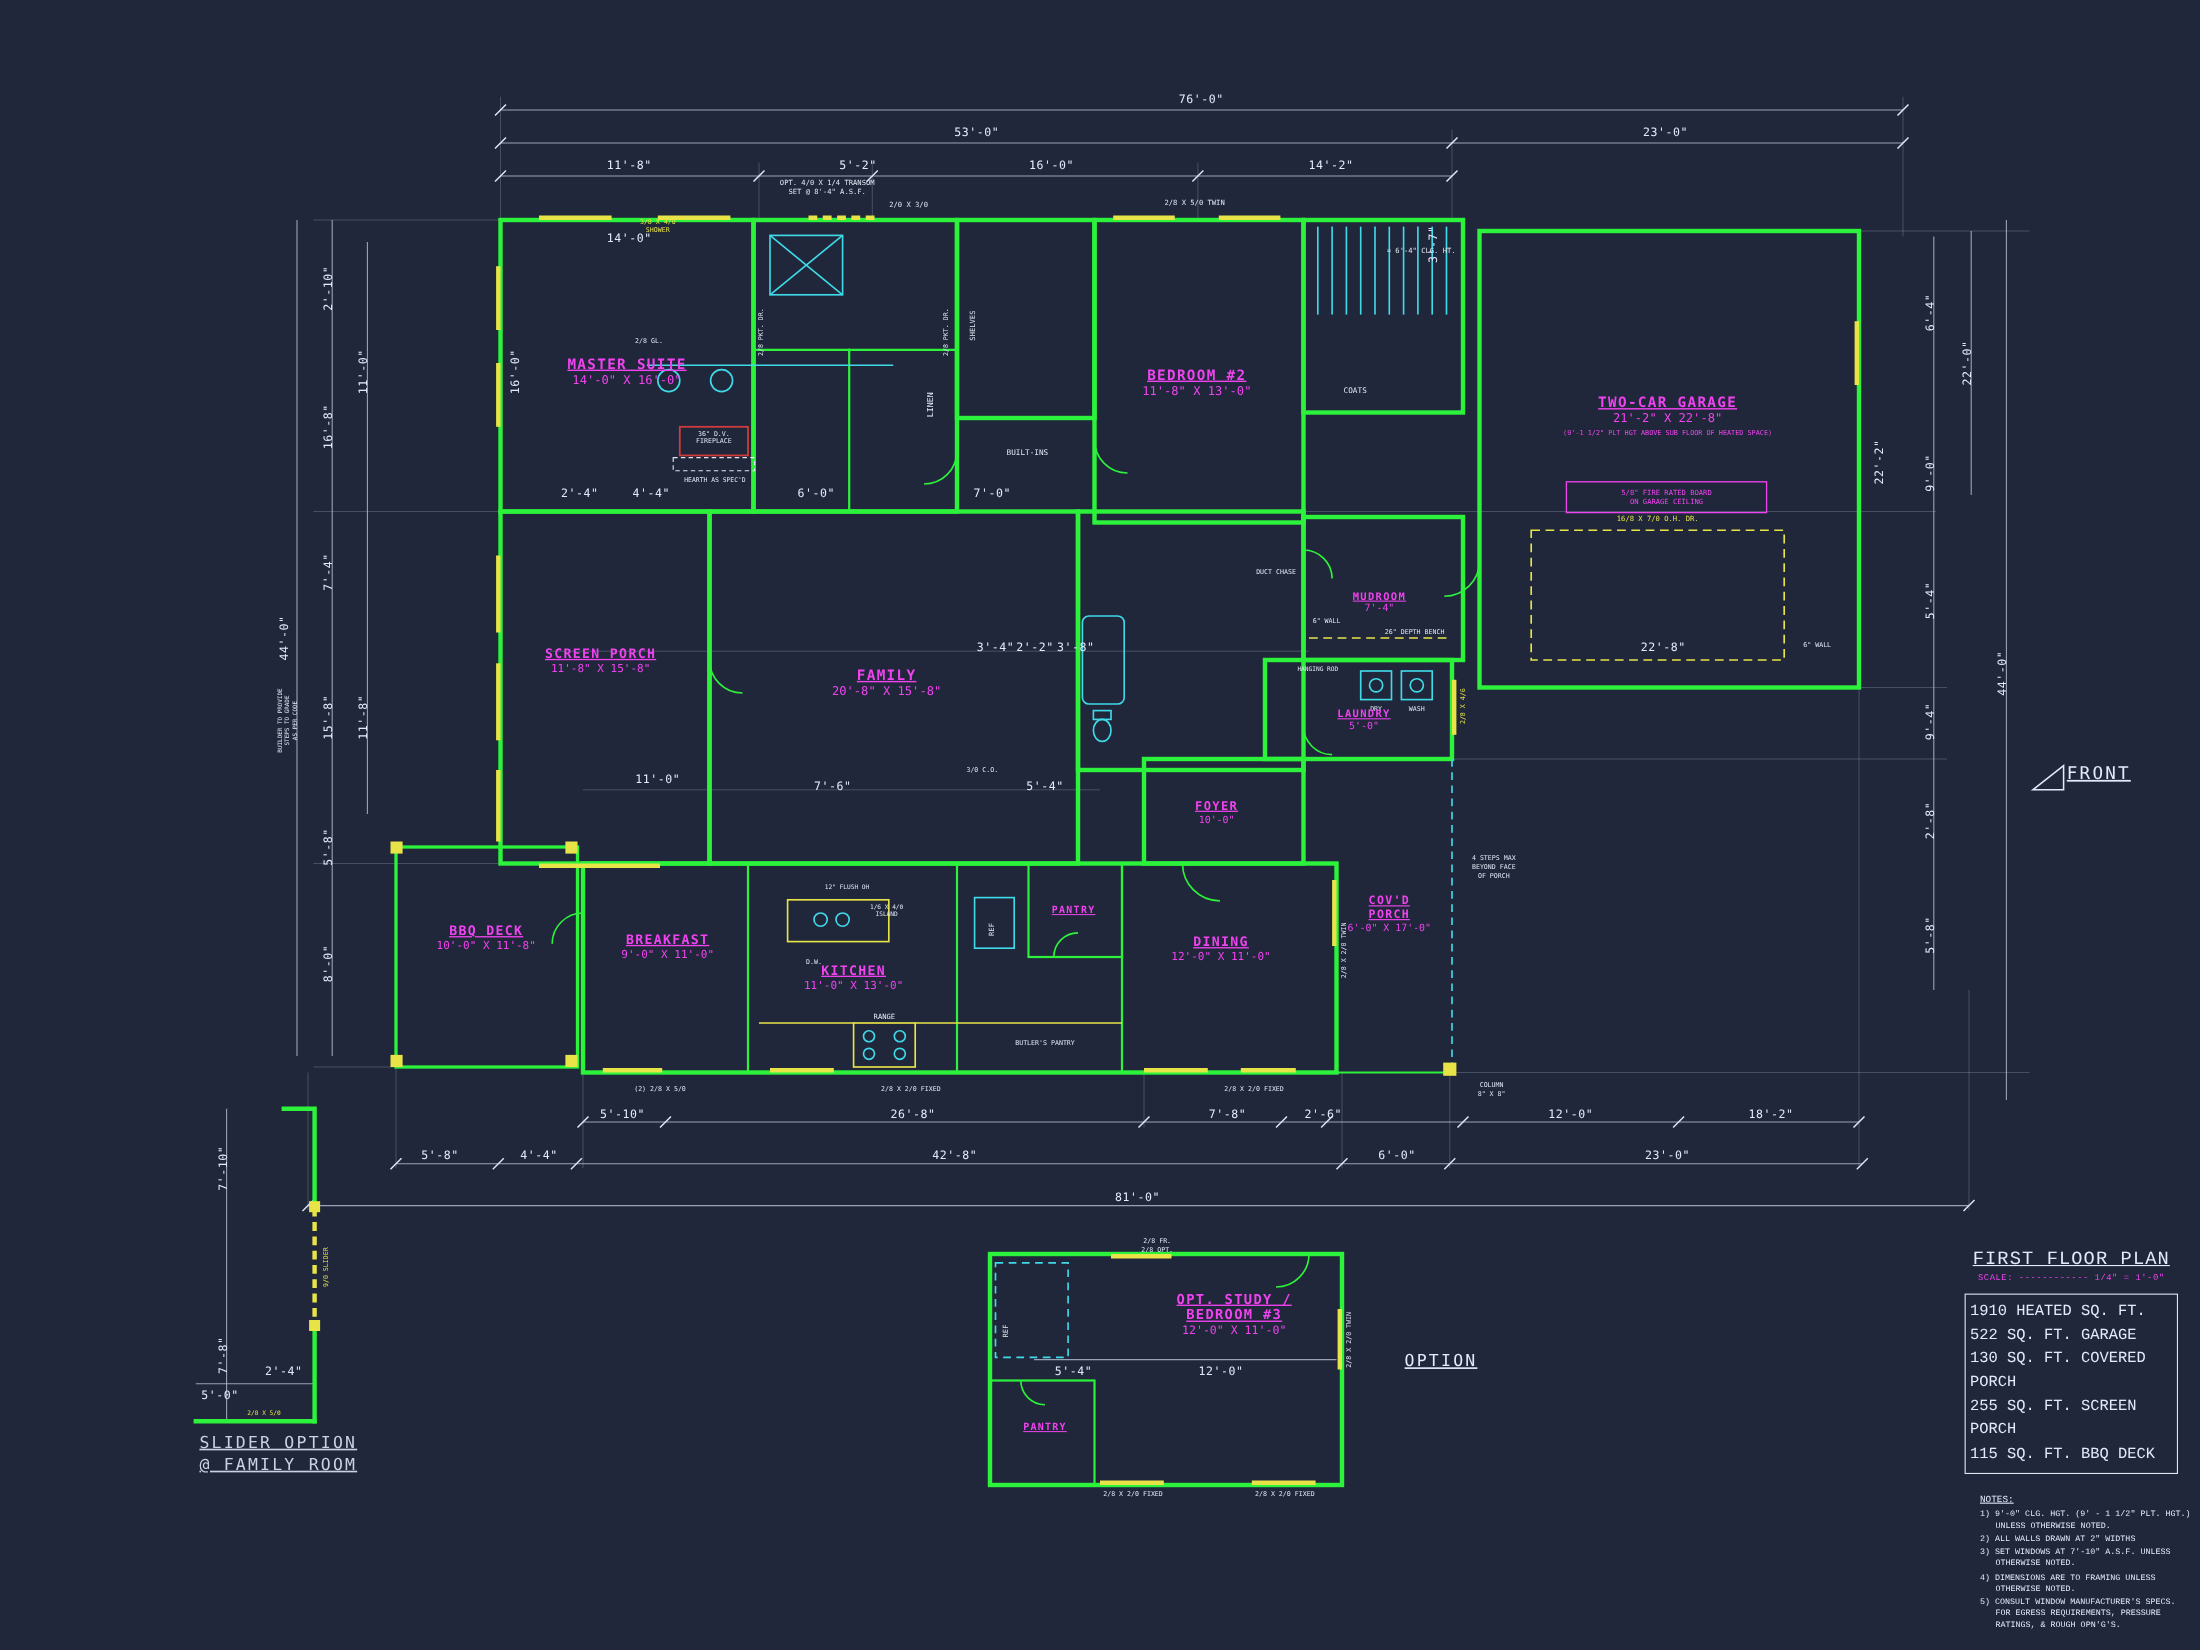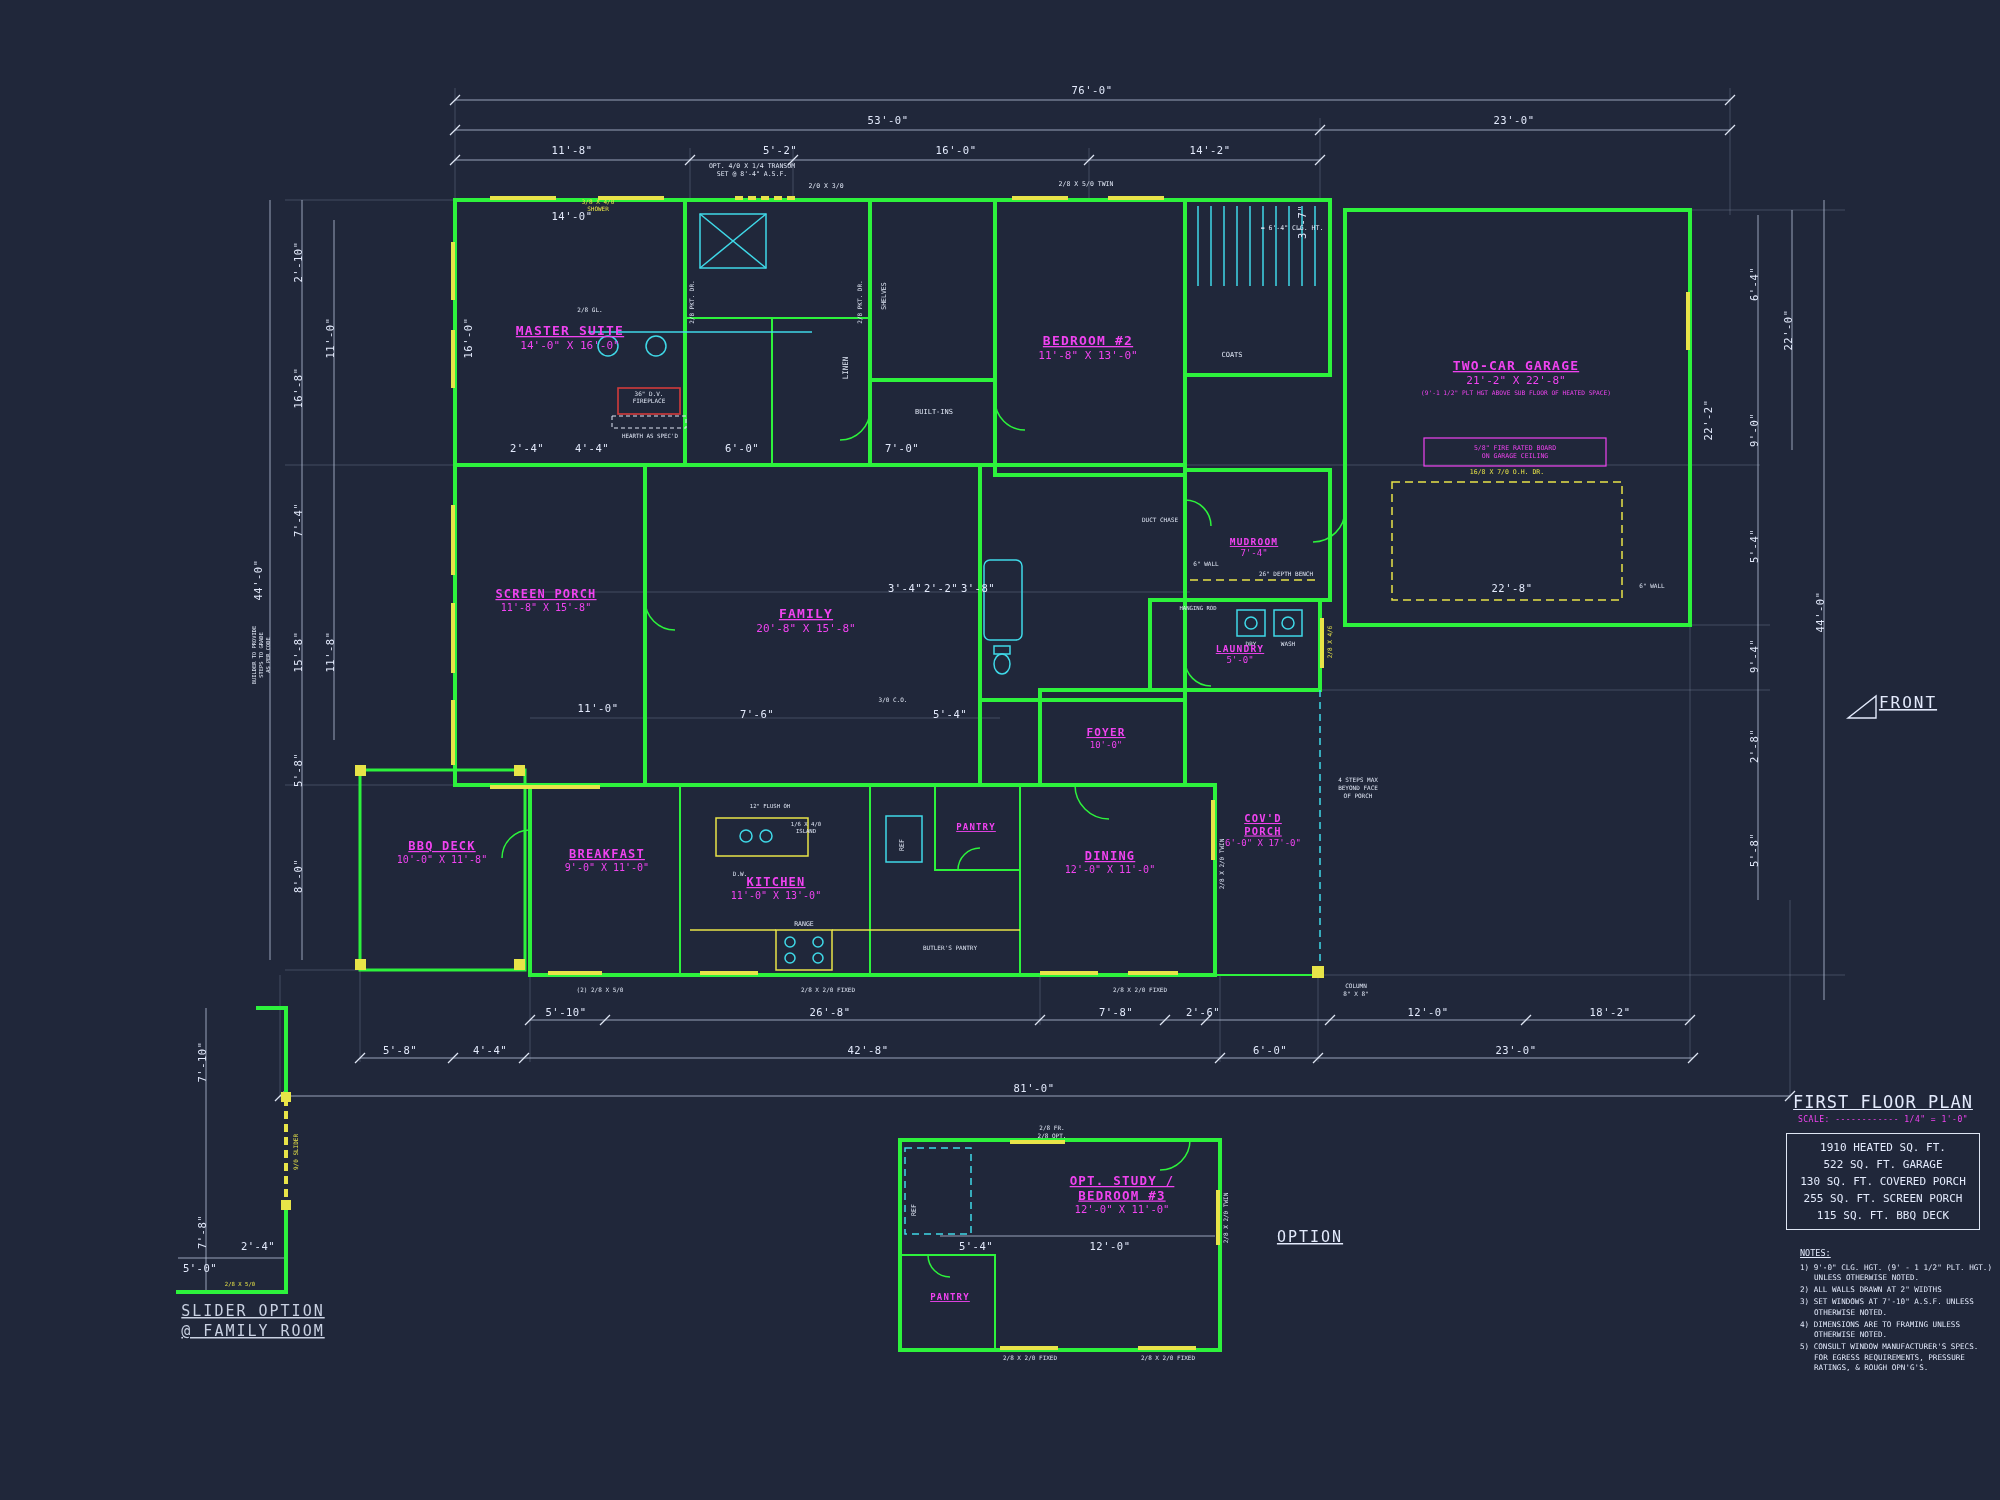--- a/index.html
+++ b/index.html
@@ -30,24 +30,24 @@
   .dim-label{fill:#e3eafc;font-size:10.5px;text-anchor:middle;letter-spacing:.5px;}
   .annotation-label{fill:#dfe6f4;text-anchor:middle;font-size:7.5px;}
   .c-yel{fill:#e8e448;} .c-mag{fill:#f043f0;}
   .room-label{fill:#f043f0;font-weight:bold;text-anchor:middle;text-decoration:underline;letter-spacing:1.2px;}
   .room-dims{fill:#f043f0;text-anchor:middle;}
   .room-note{fill:#f043f0;text-anchor:middle;}
   .caption{fill:#e3eafc;font-size:16px;text-anchor:middle;letter-spacing:2px;text-decoration:underline;}
   .caption.gray{fill:#c9d1e2;}
   .front-tri{stroke:#e3eafc;stroke-width:1.4;fill:none;}
   
-  .titleblock{position:absolute;left:1772px;top:1092px;width:222px;color:#e3eafc;}
+  .titleblock{position:absolute;left:1772px;top:1136px;width:222px;color:#e3eafc;font-family:Liberation Mono, monospace;}
   .tb-title{font-size:17px;letter-spacing:1px;text-decoration:underline;text-align:center;white-space:nowrap;}
   .tb-scale{color:#f043f0;font-size:8px;text-align:center;margin-top:3px;letter-spacing:.5px;}
-  .tb-areas{border:1px solid #dfe6f4;margin:9px 14px 0;padding:5px 4px;font-size:11px;line-height:1.55;text-align:center;}
+  .tb-areas{border:1px solid #dfe6f4;margin:9px 14px 0;padding:5px 4px;font-size:14px;line-height:1.55;text-align:left;}
   .tb-notes{margin-top:18px;font-size:7.6px;line-height:1.35;padding-left:4px;margin-left:24px;}
   .tb-notes-title{text-decoration:underline;margin-bottom:3px;font-size:8.5px;}
   .tb-note{padding-left:14px;text-indent:-14px;margin-bottom:2px;}
 </style>
 </head>
 <body>
 
 <div class="stage">
   <svg id="plan-svg" width="2000" height="1500" viewBox="0 0 2000 1500">
 

